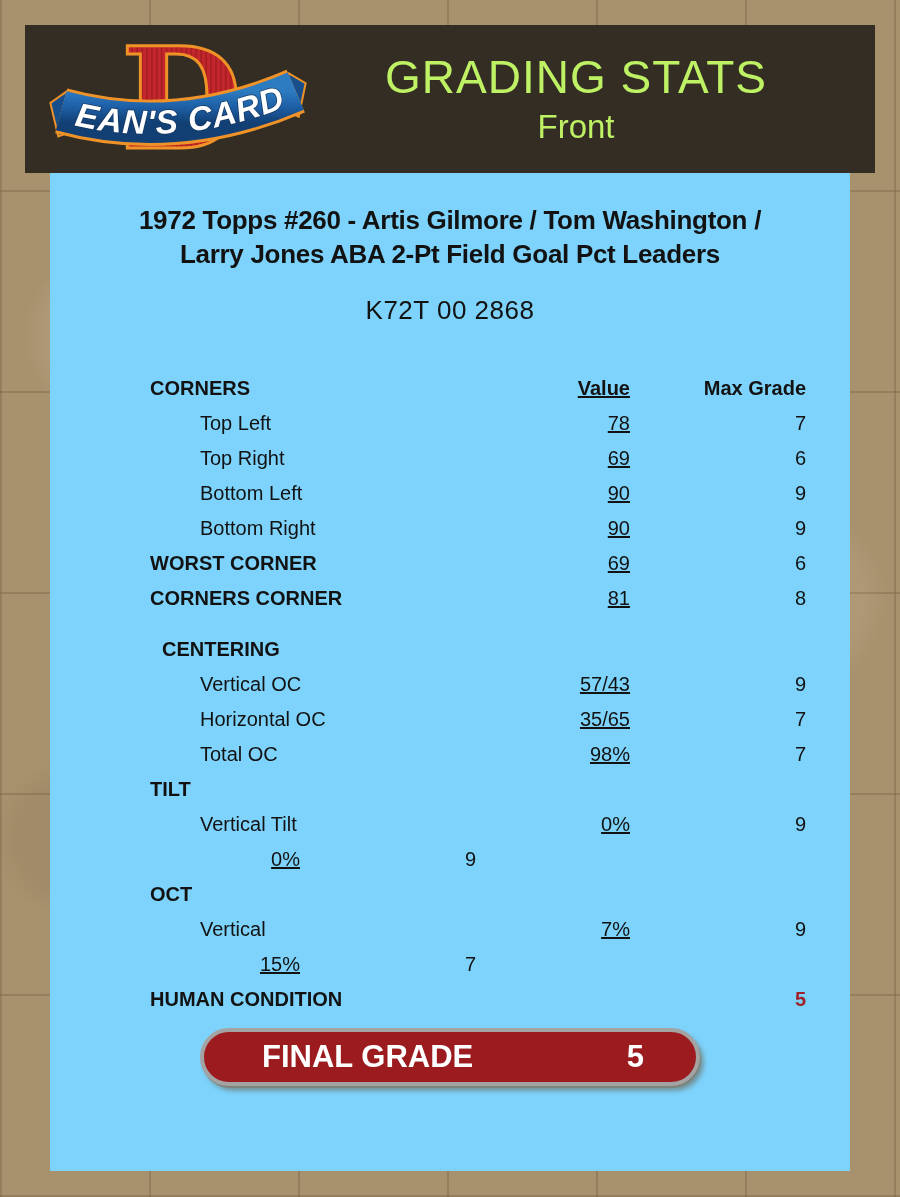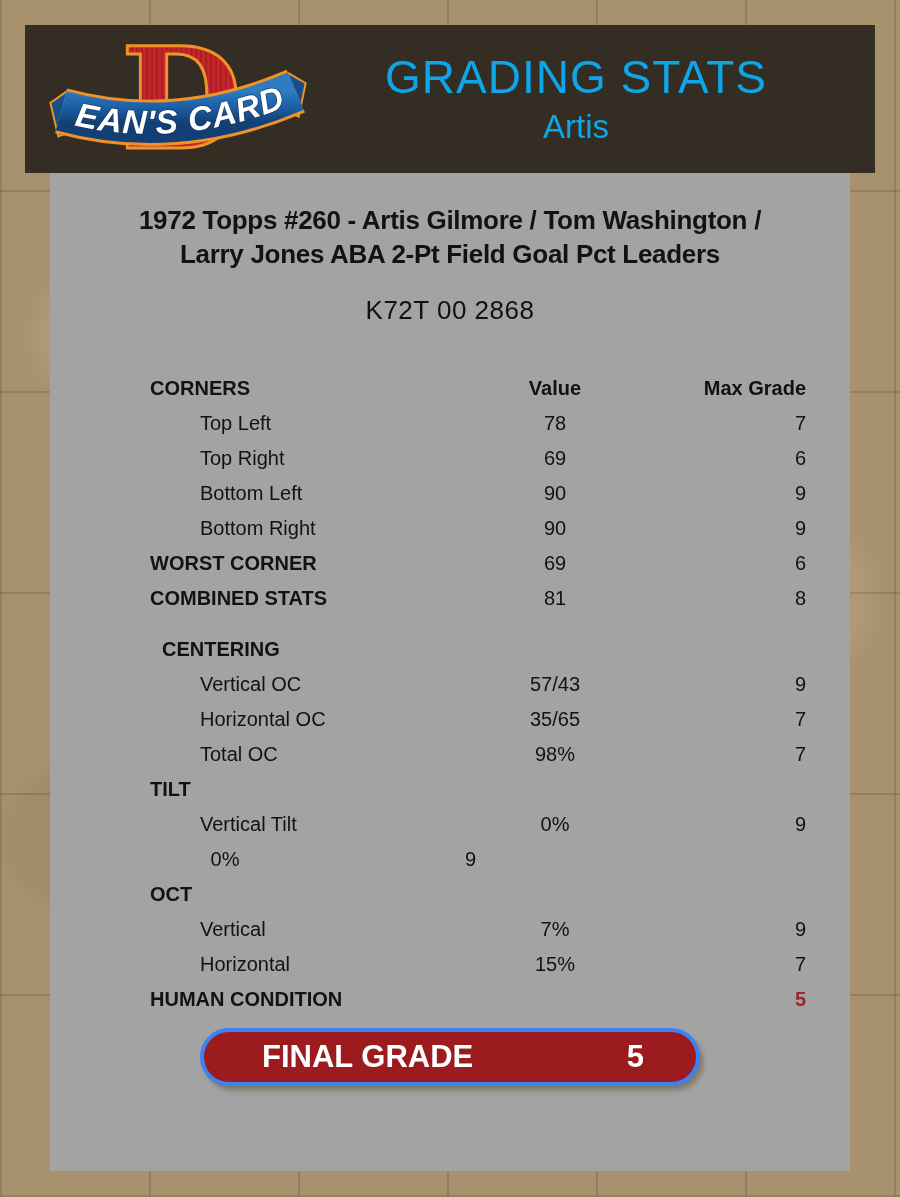--- a/index.html
+++ b/index.html
@@ -16,42 +16,42 @@
       repeating-linear-gradient(0deg, rgba(125,102,70,0.45) 0 2px, transparent 2px 201px);
   }
   .header-band{
     position:absolute;left:25px;top:25px;width:850px;height:148px;
     background:#332d24;display:flex;align-items:center;
   }
   .logo-wrap{width:292px;height:148px;position:relative;flex:0 0 auto;}
   .logo{position:absolute;left:22px;top:7px;width:262px;height:136px;}
   .header-titles{
     flex:1;display:flex;flex-direction:column;align-items:center;justify-content:center;
-    padding-right:40px;color:#0ea5e9;
+    padding-right:40px;color:#bef264;
   }
   .header-title{font-size:46px;letter-spacing:1px;line-height:52px;}
   .header-subtitle{font-size:33px;line-height:40px;margin-top:4px;}
   .panel{
     position:absolute;left:50px;top:173px;width:800px;height:998px;
-    background:#a3a3a3;color:#121212;
+    background:#7dd3fc;color:#121212;
   }
   .card-title{margin-top:30px;text-align:center;font-weight:bold;font-size:26px;line-height:34px;letter-spacing:-0.3px;}
   .serial{margin-top:24px;text-align:center;font-size:26px;line-height:30px;letter-spacing:0.5px;}
   .stats{margin:46px 0 0 100px;width:660px;}
   .row{display:flex;height:35px;line-height:35px;font-size:20px;}
   .row .lbl{width:330px;white-space:nowrap;}
-  .row .val{width:150px;text-align:center;}
+  .row .val{width:150px;text-align:right;text-decoration:underline;}
   .row .max{width:160px;text-align:right;margin-left:16px;}
   .b{font-weight:bold;}
   .ind .lbl{padding-left:50px;box-sizing:border-box;}
   .gap{margin-top:16px;margin-left:12px;}
   .redmax{color:#9e222a;font-weight:bold;}
   .final-grade{
     position:absolute;left:150px;top:855px;width:500px;height:58px;box-sizing:border-box;
-    background:#9b1b1e;border:4px solid #3b82f6;border-radius:30px;
+    background:#9b1b1e;border:4px solid #a3a3a3;border-radius:30px;
     box-shadow:4px 5px 4px rgba(110,100,82,0.55), 1px 2px 0 rgba(150,140,120,0.6);
     display:flex;align-items:center;justify-content:space-between;
     padding:0 52px 0 58px;color:#ffffff;font-weight:bold;font-size:31px;
   }
 </style>
 </head>
 <body>
 
 <div class="header-band">
   <div class="logo-wrap">
@@ -73,21 +73,21 @@
       <path d="M 245,42 L 262,52 L 255,86 L 235,76 Z" fill="#174e8c" stroke="#ef9227" stroke-width="2"></path>
       <path d="M 14,80 Q 131,112 252,60" fill="none" stroke="#ef9227" stroke-width="47"></path>
       <path d="M 14,80 Q 131,112 252,60" fill="none" stroke="url(#ribbonGrad)" stroke-width="41"></path>
       <text font-size="34" font-weight="bold" font-style="italic" letter-spacing="1" fill="#ffffff" stroke="#14365e" stroke-width="1.4" paint-order="stroke" font-family="Liberation Sans, sans-serif" text-anchor="middle">
         <textPath href="#bannercurve" xlink:href="#bannercurve" startOffset="50%">DEAN'S CARDS</textPath>
       </text>
     </svg>
   </div>
   <div class="header-titles">
     <div class="header-title">GRADING STATS</div>
-    <div class="header-subtitle">Artis</div>
+    <div class="header-subtitle">Front</div>
   </div>
 </div>
 
 <div class="panel">
   <div class="card-title">
     <div>1972 Topps #260 - Artis Gilmore / Tom Washington /</div>
     <div>Larry Jones ABA 2-Pt Field Goal Pct Leaders</div>
   </div>
   <div class="serial">K72T 00 2868</div>
 
@@ -117,21 +117,21 @@
       <span class="lbl">Bottom Right</span>
       <span class="val">90</span>
       <span class="max">9</span>
     </div>
     <div class="row">
       <span class="lbl b">WORST CORNER</span>
       <span class="val">69</span>
       <span class="max">6</span>
     </div>
     <div class="row">
-      <span class="lbl b">COMBINED STATS</span>
+      <span class="lbl b">CORNERS CORNER</span>
       <span class="val">81</span>
       <span class="max">8</span>
     </div>
 
     <div class="row gap">
       <span class="lbl b">CENTERING</span>
       <span class="val"></span>
       <span class="max"></span>
     </div>
     <div class="row ind">
@@ -167,21 +167,20 @@
       <span class="lbl b">OCT</span>
       <span class="val"></span>
       <span class="max"></span>
     </div>
     <div class="row ind">
       <span class="lbl">Vertical</span>
       <span class="val">7%</span>
       <span class="max">9</span>
     </div>
     <div class="row ind">
-      <span class="lbl">Horizontal</span>
       <span class="val">15%</span>
       <span class="max">7</span>
     </div>
     <div class="row">
       <span class="lbl b">HUMAN CONDITION</span>
       <span class="val"></span>
       <span class="max redmax">5</span>
     </div>
   </div>
 

